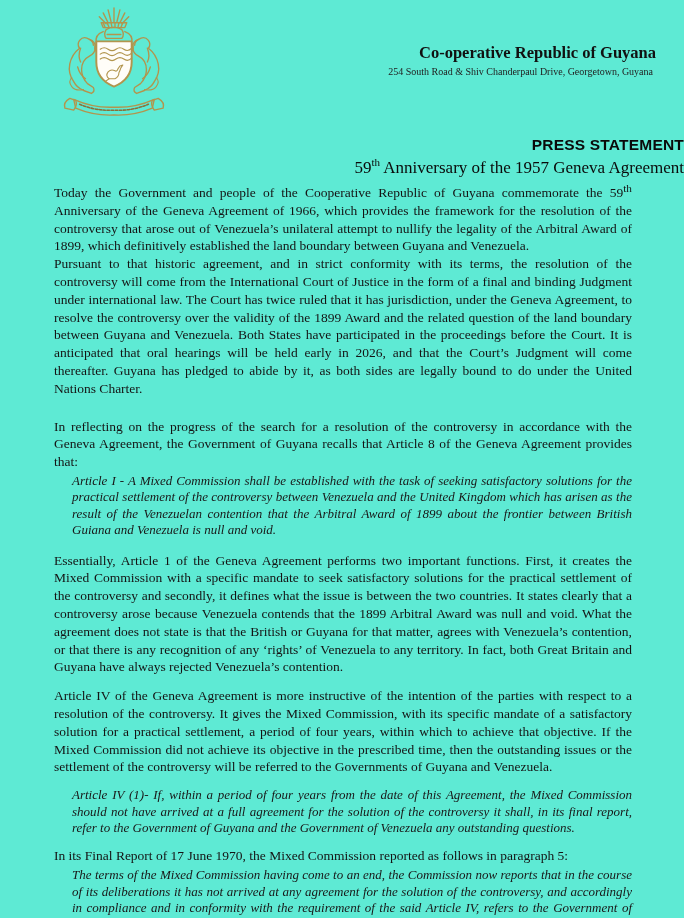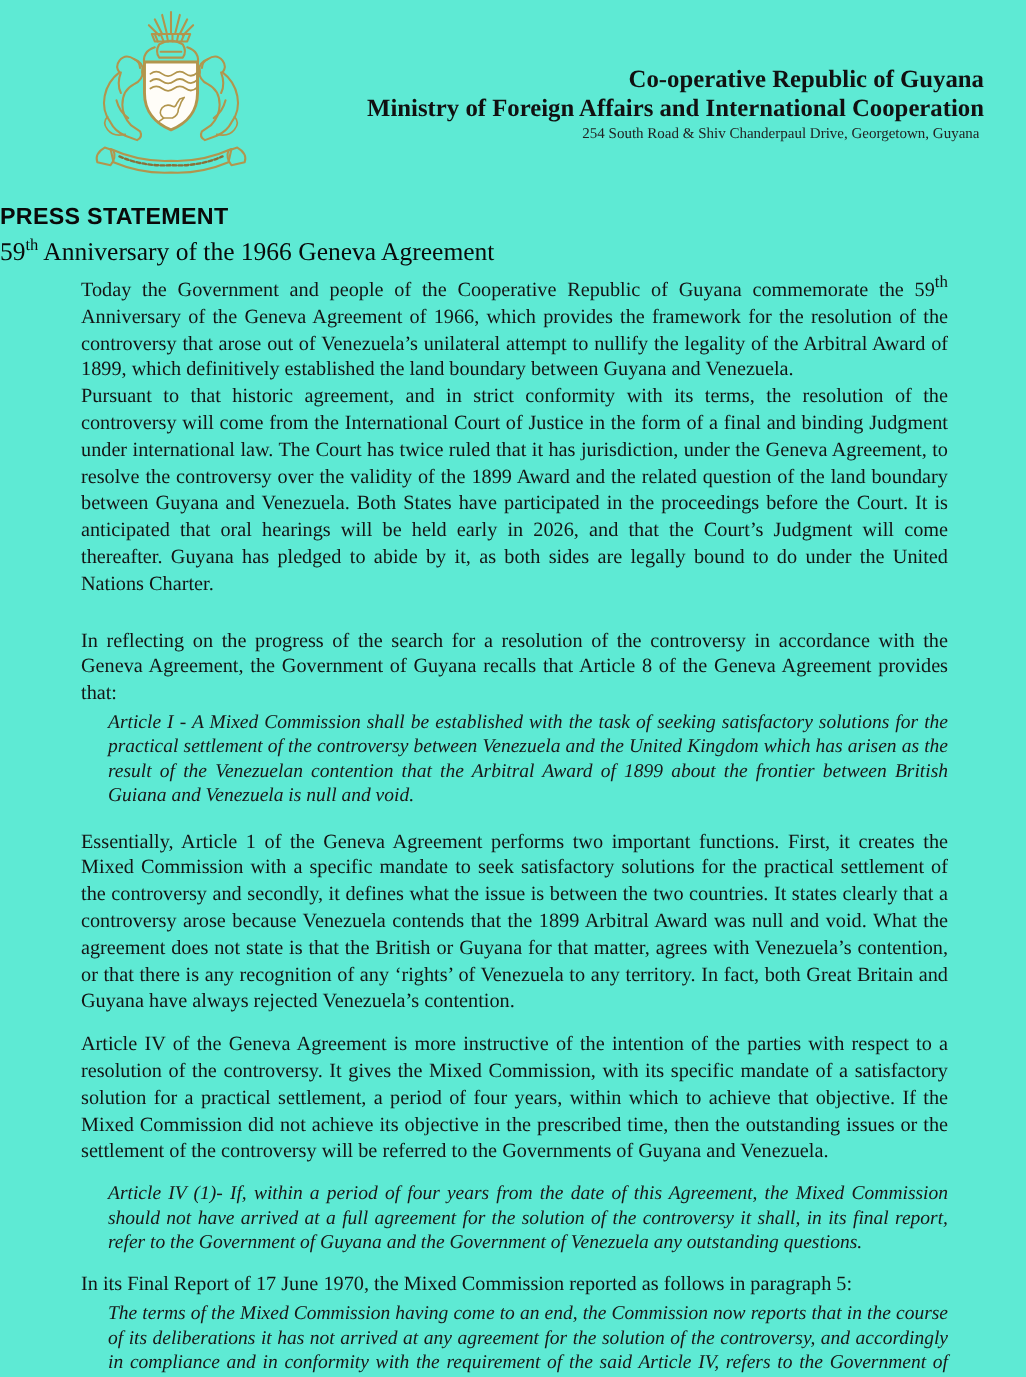--- a/index.html
+++ b/index.html
@@ -27,21 +27,21 @@
     font-weight:bold;font-size:16.5px;line-height:18.5px;
     color:#111;white-space:nowrap;
   }
   .address-line{
     font-family:"Liberation Serif", serif;
     font-size:10px;line-height:13px;margin-top:2px;padding-right:3px;
     color:#222;white-space:nowrap;
   }
   
   .title-block{
-    position:absolute;top:136px;left:0;width:684px;text-align:left;
+    position:absolute;top:136px;left:0;width:684px;text-align:right;
   }
   .press-heading{
     font-family:"Liberation Sans", sans-serif;
     font-weight:bold;font-size:15.5px;letter-spacing:.2px;color:#0a0a0a;
   }
   .subtitle{
     font-family:"Liberation Serif", serif;
     font-size:17px;margin-top:4px;color:#0a0a0a;
   }
   .subtitle sup{font-size:11px;}
@@ -103,27 +103,26 @@
         <path d="M110,94 q7,4 5,10 l-9,2 q-4,-5 -2,-10 z"></path>
         <path d="M24,95 q20,9 41,8 q21,1 41,-8 l-2,9 q-19,8 -39,7 q-20,1 -39,-7 z"></path>
 
         <path d="M30,100 q16,7 35,6 q19,1 35,-6" stroke="#8a7038" stroke-width="1.6" stroke-dasharray="2.5,1.6"></path>
       </g>
     </svg>
   </div>
 
   <div class="header-text">
     <div class="org-line">Co-operative Republic of Guyana</div>
-    <div class="org-line">Ministry of Foreign Affairs and International Cooperation</div>
     <div class="address-line">254 South Road &amp; Shiv Chanderpaul Drive, Georgetown, Guyana</div>
   </div>
 
   <div class="title-block">
     <div class="press-heading">PRESS STATEMENT</div>
-    <div class="subtitle"><span>59</span><sup>th</sup><span> Anniversary of the 1966 Geneva Agreement</span></div>
+    <div class="subtitle"><span>59</span><sup>th</sup><span> Anniversary of the 1957 Geneva Agreement</span></div>
   </div>
 
   <div class="body-col">
     <p><span>Today the Government and people of the Cooperative Republic of Guyana commemorate the 59</span><sup>th</sup><span> Anniversary of the Geneva Agreement of 1966, which provides the framework for the resolution of the controversy that arose out of Venezuela’s unilateral attempt to nullify the legality of the Arbitral Award of 1899, which definitively established the land boundary between Guyana and Venezuela.</span></p>
     <p>Pursuant to that historic agreement, and in strict conformity with its terms, the resolution of the controversy will come from the International Court of Justice in the form of a final and binding Judgment under international law. The Court has twice ruled that it has jurisdiction, under the Geneva Agreement, to resolve the controversy over the validity of the 1899 Award and the related question of the land boundary between Guyana and Venezuela. Both States have participated in the proceedings before the Court. It is anticipated that oral hearings will be held early in 2026, and that the Court’s Judgment will come thereafter. Guyana has pledged to abide by it, as both sides are legally bound to do under the United Nations Charter.</p>
     <p class="gap-lg">In reflecting on the progress of the search for a resolution of the controversy in accordance with the Geneva Agreement, the Government of Guyana recalls that Article 8 of the Geneva Agreement provides that:</p>
     <p class="quote">Article I - A Mixed Commission shall be established with the task of seeking satisfactory solutions for the practical settlement of the controversy between Venezuela and the United Kingdom which has arisen as the result of the Venezuelan contention that the Arbitral Award of 1899 about the frontier between British Guiana and Venezuela is null and void.</p>
     <p class="gap-md">Essentially, Article 1 of the Geneva Agreement performs two important functions. First, it creates the Mixed Commission with a specific mandate to seek satisfactory solutions for the practical settlement of the controversy and secondly, it defines what the issue is between the two countries. It states clearly that a controversy arose because Venezuela contends that the 1899 Arbitral Award was null and void. What the agreement does not state is that the British or Guyana for that matter, agrees with Venezuela’s contention, or that there is any recognition of any ‘rights’ of Venezuela to any territory. In fact, both Great Britain and Guyana have always rejected Venezuela’s contention.</p>
     <p class="gap-sm">Article IV of the Geneva Agreement is more instructive of the intention of the parties with respect to a resolution of the controversy. It gives the Mixed Commission, with its specific mandate of a satisfactory solution for a practical settlement, a period of four years, within which to achieve that objective. If the Mixed Commission did not achieve its objective in the prescribed time, then the outstanding issues or the settlement of the controversy will be referred to the Governments of Guyana and Venezuela.</p>
     <p class="quote gap-sm">Article IV (1)- If, within a period of four years from the date of this Agreement, the Mixed Commission should not have arrived at a full agreement for the solution of the controversy it shall, in its final report, refer to the Government of Guyana and the Government of Venezuela any outstanding questions.</p>

